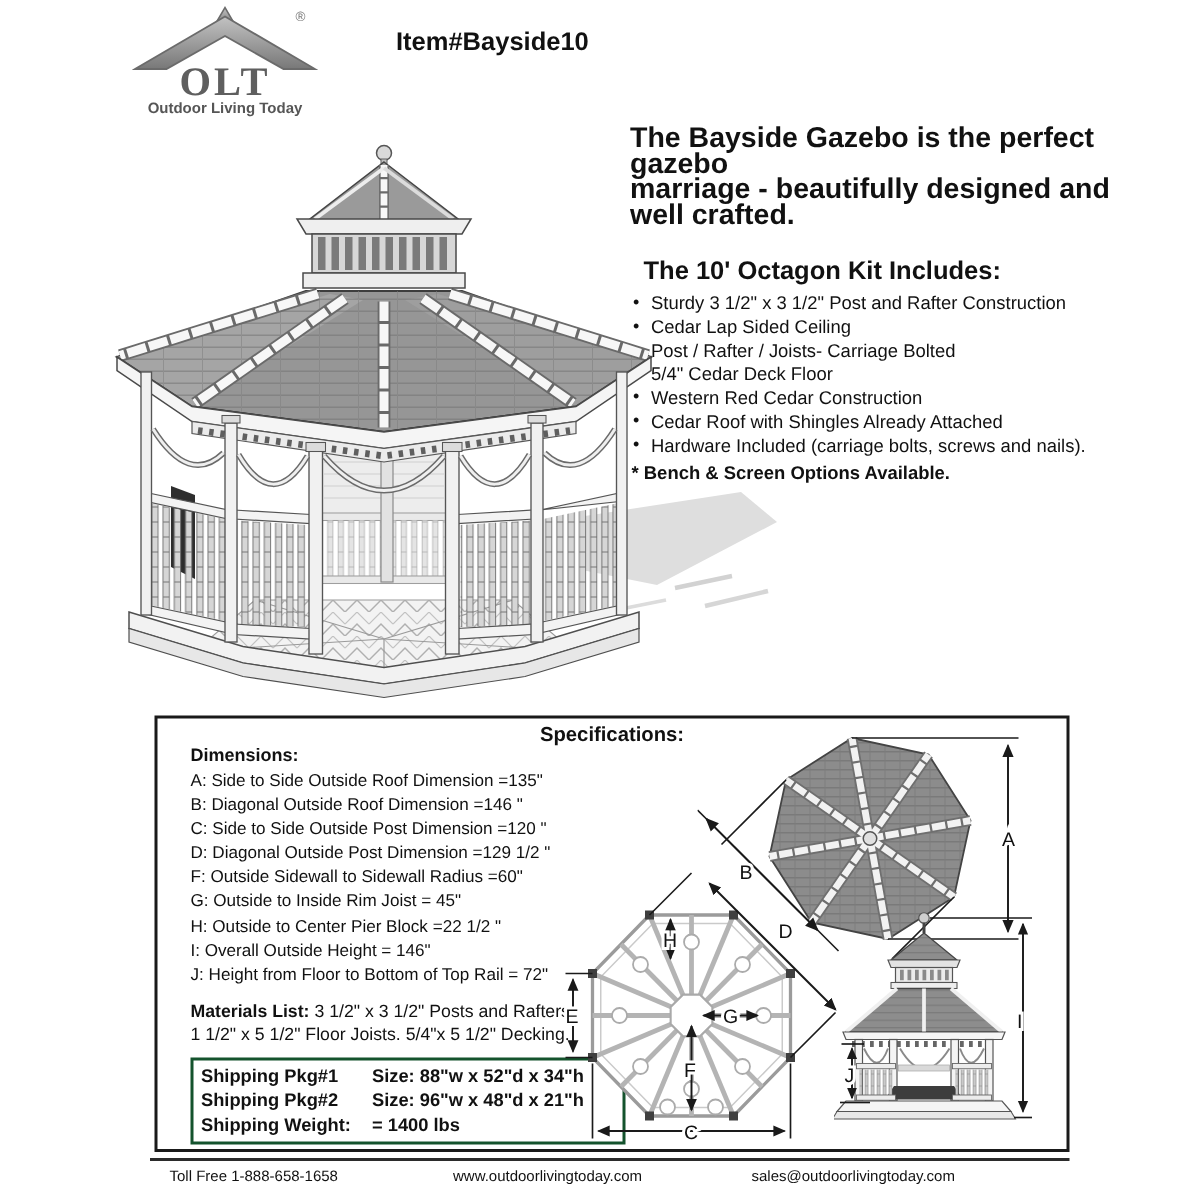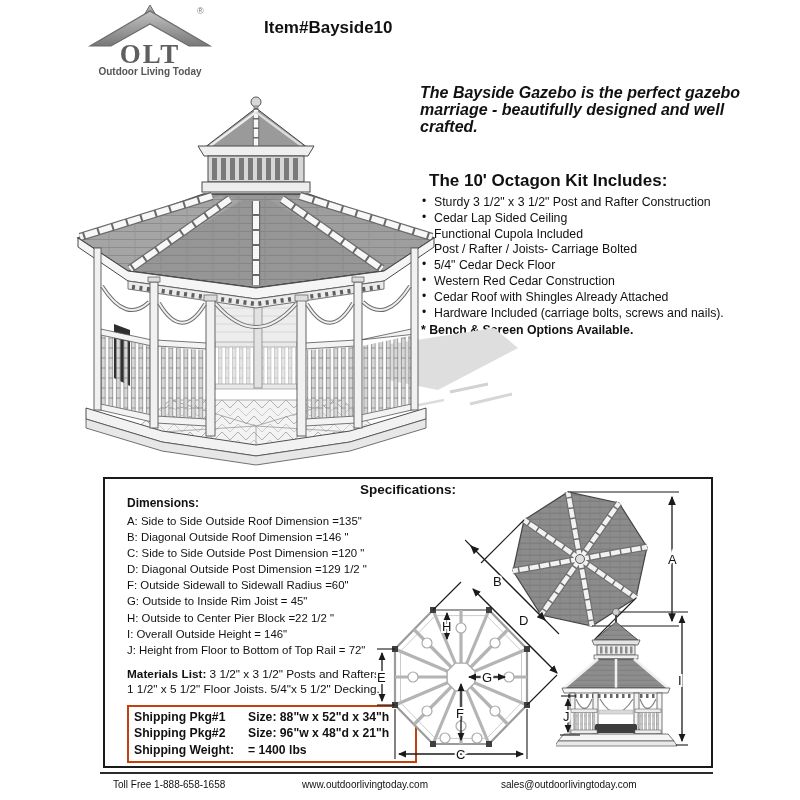--- a/index.html
+++ b/index.html
@@ -5,38 +5,38 @@
   html,body{margin:0;padding:0;background:#e9e9e9;}
   .page{position:relative;width:800px;height:800px;background:#ffffff;margin:0 auto;
         font-family:"Liberation Sans","DejaVu Sans",sans-serif;color:#111;overflow:hidden;}
   .abs{position:absolute;}
   
   .logo{left:84px;top:4px;width:134px;height:74px;}
   .titlebox{left:264px;top:6px;}
   .doc-title{font-size:17px;font-weight:bold;line-height:21px;}
   .item-no{font-size:17px;font-weight:bold;margin-top:12px;}
   
-  .intro{left:420px;top:84px;width:360px;font-size:16px;font-weight:bold;line-height:17px;font-style:italic;}
+  .intro{left:420px;top:84px;width:360px;font-size:19px;font-weight:bold;line-height:17px;}
   .kit{left:419px;top:171px;width:360px;}
   .kit-heading{font-size:17px;font-weight:bold;text-align:left;width:320px;margin-left:10px;}
   .kit-list{margin:4px 0 0 0;padding:0;list-style:none;}
   .kit-list li{font-size:12.3px;line-height:15.8px;padding-left:15px;position:relative;}
   .kit-list li::before{content:"\2022";position:absolute;left:3px;top:-1px;font-size:12px;}
   .kit-note{font-size:12.3px;font-weight:bold;margin-top:2px;margin-left:2px;}
   
   .gz{left:70px;top:88px;pointer-events:none;}
   
   .specs{left:103px;top:477px;width:610px;height:291px;border:2px solid #1a1a1a;box-sizing:border-box;}
   .spec-heading{position:absolute;left:0;top:3px;width:100%;text-align:center;font-size:13.5px;font-weight:bold;}
   .specs-left{position:absolute;left:22px;top:17px;width:318px;}
   .dims-heading{font-size:12px;font-weight:bold;margin-bottom:3px;}
   .dim-line{font-size:11.4px;line-height:16.1px;white-space:nowrap;}
   .materials{margin-top:9px;font-size:11.8px;line-height:15.5px;}
   .b{font-weight:bold;}
-  .ship-box{margin-top:7px;border:2px solid #c2410c;width:276px;padding:2px 5px;box-sizing:content-box;}
+  .ship-box{margin-top:7px;border:2px solid #14532d;width:276px;padding:2px 5px;box-sizing:content-box;}
   .ship-row{font-size:12.2px;font-weight:bold;line-height:16.6px;display:flex;}
   .ship-label{width:114px;flex:none;}
   .rp{position:absolute;left:360px;top:5px;}
   .fp{position:absolute;left:266px;top:102px;}
   .el{position:absolute;left:451px;top:117px;}
   
   .footer-line{left:100px;top:772px;width:613px;height:2px;background:#2b2b2b;}
   .ft{top:779px;font-size:10px;}
   .ft-phone{left:113px;} .ft-web{left:302px;} .ft-email{left:501px;}
   
@@ -74,21 +74,20 @@
     <div>The Bayside Gazebo is the perfect gazebo</div>
     <div>marriage - beautifully designed and well crafted.</div>
   </div>
 
   <div class="abs kit">
     <div class="kit-heading">The 10' Octagon Kit Includes:</div>
     <ul class="kit-list">
 
     <li>Sturdy 3 1/2" x 3 1/2" Post and Rafter Construction</li>
         <li>Cedar Lap Sided Ceiling</li>
-        <li>Functional Cupola Included</li>
         <li>Post / Rafter / Joists- Carriage Bolted</li>
         <li>5/4" Cedar Deck Floor</li>
         <li>Western Red Cedar Construction</li>
         <li>Cedar Roof with Shingles Already Attached</li>
         <li>Hardware Included (carriage bolts, screws and nails).</li>
       </ul>
     <div class="kit-note">* Bench &amp; Screen Options Available.</div>
   </div>
 
   <svg class="abs gz" viewBox="0 0 450 390" width="450" height="390">

